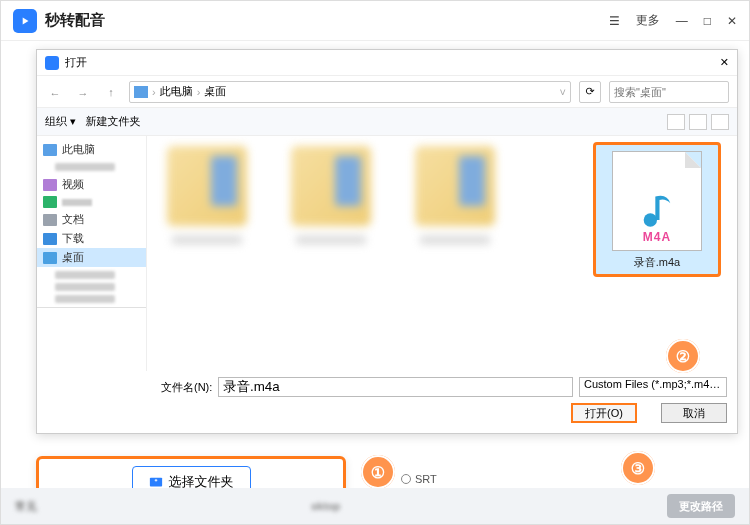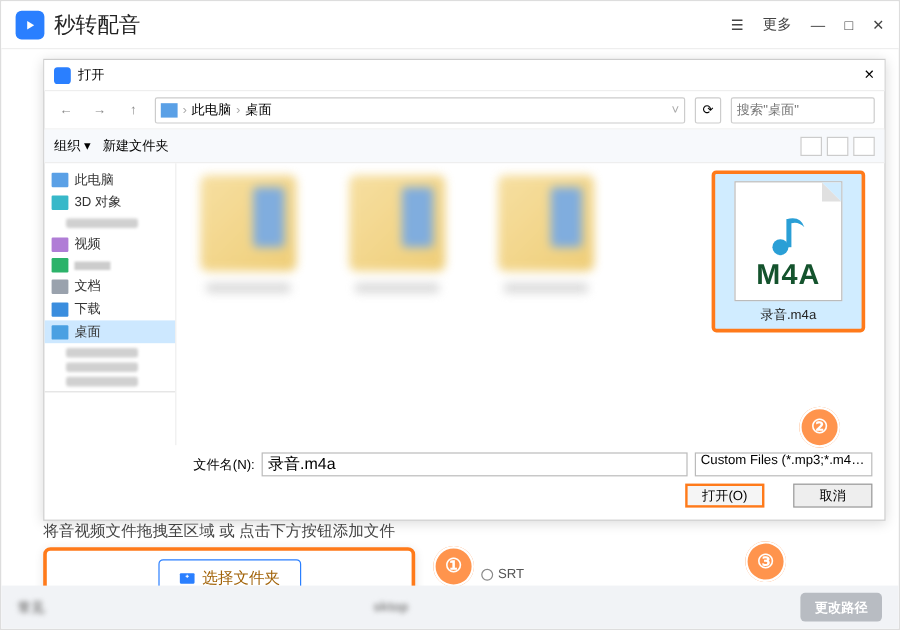--- a/index.html
+++ b/index.html
@@ -2,21 +2,21 @@
 <html><head>
 <meta charset="utf-8">
 <style>
 * { box-sizing: border-box; margin: 0; padding: 0; font-family: "Microsoft YaHei", sans-serif; }
 body { width: 750px; height: 525px; background: #fff; position: relative; overflow: hidden; border: 1px solid #ddd; }
 
 
 .titlebar { height: 40px; display: flex; align-items: center; padding: 0 12px; background: #fff; border-bottom: 1px solid #eee; }
 .titlebar .logo { width: 24px; height: 24px; background: #2a7fff; border-radius: 5px; display: flex; align-items: center; justify-content: center; margin-right: 8px; }
 .titlebar .logo svg { width: 14px; height: 14px; }
-.titlebar .title { font-size: 18px; font-weight: normal; color: #222; }
+.titlebar .title { font-size: 15px; font-weight: bold; color: #222; }
 .titlebar .right { margin-left: auto; display: flex; align-items: center; gap: 16px; color: #444; font-size: 12px; }
 .titlebar .right .win-btn { cursor: pointer; }
 
 
 .dialog { position: absolute; left: 35px; top: 48px; width: 702px; height: 385px; background: #fff; border: 1px solid #ccc; box-shadow: 0 2px 10px rgba(0,0,0,.15); display: flex; flex-direction: column; }
 .dlg-title { height: 26px; background: #fff; display: flex; align-items: center; padding: 0 8px; font-size: 11px; border-bottom: 1px solid #eee; }
 .dlg-title .ico { width: 14px; height: 14px; background: #2a7fff; border-radius: 3px; margin-right: 6px; }
 .dlg-title .close { margin-left: auto; cursor: pointer; }
 
 .dlg-nav { height: 32px; display: flex; align-items: center; padding: 0 8px; gap: 8px; border-bottom: 1px solid #eee; font-size: 11px; }
@@ -44,42 +44,42 @@
 .blur-folder { width: 100px; height: 130px; display: flex; flex-direction: column; align-items: center; filter: blur(4px); opacity: .7; }
 .blur-folder .bf-img { width: 80px; height: 80px; background: linear-gradient(135deg,#f3d27a,#e8b93f); border-radius: 6px; position: relative; }
 .blur-folder .bf-img::after { content: ""; position: absolute; right: 10px; top: 10px; width: 26px; height: 50px; background: #4a8ad0; border-radius: 3px; }
 .blur-folder .bf-txt { width: 70px; height: 8px; background: #c8c8c8; margin-top: 10px; border-radius: 2px; }
 
 .sel-file { position: absolute; right: 16px; top: 6px; width: 128px; border: 3px solid #ff7a1a; border-radius: 4px; background: #d0ecff; padding: 6px 4px 4px; display: flex; flex-direction: column; align-items: center; }
 .sel-file .file-ico { width: 90px; height: 100px; background: #fff; border: 1px solid #bbb; border-top-right-radius: 0; position: relative; display: flex; flex-direction: column; align-items: center; justify-content: flex-end; padding-bottom: 6px; }
 .sel-file .file-ico::before { content: ""; position: absolute; right: 0; top: 0; width: 0; height: 0; border-left: 16px solid transparent; border-top: 16px solid #d0ecff; }
 .sel-file .file-ico::after { content: ""; position: absolute; right: 0; top: 0; width: 0; height: 0; border-left: 16px solid #e0e0e0; border-top: 16px solid transparent; }
 .sel-file .note { width: 40px; height: 40px; }
-.sel-file .m4a { font-size: 24px; font-weight: bold; color: #14532d; letter-spacing: 1px; }
+.sel-file .m4a { font-size: 12px; font-weight: bold; color: #ec4899; letter-spacing: 1px; }
 .sel-file .fname { font-size: 11px; margin-top: 4px; color: #222; }
 
 .annot { position: absolute; width: 34px; height: 34px; border-radius: 50%; background: #ff944d; color: #fff; display: flex; align-items: center; justify-content: center; font-size: 16px; font-weight: bold; box-shadow: inset 0 0 0 2px #fff; }
 .annot.a2 { left: 665px; top: 338px; }
 .annot.a1 { left: 360px; top: 454px; }
 .annot.a3 { left: 620px; top: 450px; }
 
 .dlg-footer { padding: 6px 10px 10px; display: flex; flex-direction: column; gap: 6px; font-size: 11px; }
 .dlg-footer .row { display: flex; align-items: center; gap: 6px; }
 .dlg-footer .fname-in { flex: 1; height: 20px; border: 1px solid #bbb; padding: 0 4px; }
 .dlg-footer .filter { width: 148px; height: 20px; border: 1px solid #bbb; padding: 0 4px; white-space: nowrap; overflow: hidden; text-overflow: ellipsis; }
 .dlg-footer .actions { display: flex; justify-content: flex-end; gap: 24px; }
 .dlg-footer .btn { width: 66px; height: 20px; border: 1px solid #999; background: #eee; font-size: 11px; cursor: pointer; }
 .dlg-footer .btn.primary-outline { border: 2px solid #ff7a1a; background: #f5f5f5; }
 
 
 .app-bottom { position: absolute; left: 0; right: 0; bottom: 0; height: 90px; }
 .hint { position: absolute; left: 35px; top: 0; font-size: 13px; color: #444; }
 .btn-group { position: absolute; left: 35px; top: 22px; width: 310px; height: 52px; border: 3px solid #ff7a1a; border-radius: 6px; background: #fff; display: flex; align-items: center; justify-content: center; gap: 20px; box-shadow: 0 2px 8px rgba(0,0,0,.1); }
 .btn-group .bb { height: 32px; padding: 0 16px; border-radius: 4px; display: flex; align-items: center; gap: 6px; font-size: 13px; cursor: pointer; }
-.btn-group .bb.outline { border: 1px solid #2a7fff; color: #a16207; background: #fff; }
+.btn-group .bb.outline { border: 1px solid #2a7fff; color: #000000; background: #fff; }
 .btn-group .bb.solid { background: #2a7fff; color: #fff; }
 .btn-group .plus-ico { width: 14px; height: 14px; }
 
 .srt-radio { position: absolute; left: 400px; top: 39px; font-size: 11px; color: #555; display: flex; align-items: center; gap: 4px; }
 .srt-radio .r { width: 10px; height: 10px; border: 1px solid #888; border-radius: 50%; }
 
 .bottom-bar { position: absolute; left: 0; right: 0; bottom: 0; height: 36px; background: #f1f3f6; display: flex; align-items: center; padding: 0 14px; gap: 14px; font-size: 11px; color: #888; font-weight: bold; }
 .bottom-bar .blur-txt { filter: blur(2px); }
 .bottom-bar .path-btn { margin-left: auto; width: 68px; height: 24px; background: #b8bcc2; color: #fff; border-radius: 4px; display: flex; align-items: center; justify-content: center; cursor: pointer; }
 .bottom-bar .start-btn { width: 92px; height: 28px; background: #8d95a0; color: #fff; border-radius: 4px; display: flex; align-items: center; justify-content: center; gap: 4px; cursor: pointer; font-size: 12px; }
@@ -135,24 +135,20 @@
       <div class="vb"></div>
     </div>
   </div>
 
   <div class="dlg-body">
     <div class="sidebar">
       <div class="item">
           <span class="ico" style="background:#5aa0e6"></span>
           <span>此电脑</span>
         </div>
-      <div class="item">
-          <span class="ico" style="background:#38b8c9"></span>
-          <span>3D 对象</span>
-        </div>
       <div class="blur-line"></div>
       <div class="item">
           <span class="ico" style="background:#b07dd6"></span>
           <span>视频</span>
         </div>
       <div class="item">
           <span class="ico" style="background:#2cb36a"></span>
           <span style="width:30px;height:7px;background:#ccc;filter:blur(1px)"></span>
         </div>
       <div class="item">
@@ -213,21 +209,20 @@
       <button class="btn">取消</button>
     </div>
   </div>
 </div>
 
 <div class="annot a2">②</div>
 <div class="annot a1">①</div>
 <div class="annot a3">③</div>
 
 <div class="app-bottom">
-  <div class="hint">将音视频文件拖拽至区域 或 点击下方按钮添加文件</div>
   <div class="btn-group">
     <div class="bb outline">
       <svg class="plus-ico" viewBox="0 0 16 16">
           <rect x="1" y="3" width="14" height="10" rx="1" fill="#2a7fff"></rect>
           <rect x="6.5" y="5.5" width="3" height="1" fill="#fff"></rect>
           <rect x="7.5" y="4.5" width="1" height="3" fill="#fff"></rect>
         </svg>
       <span>选择文件夹</span>
     </div>
   </div>

